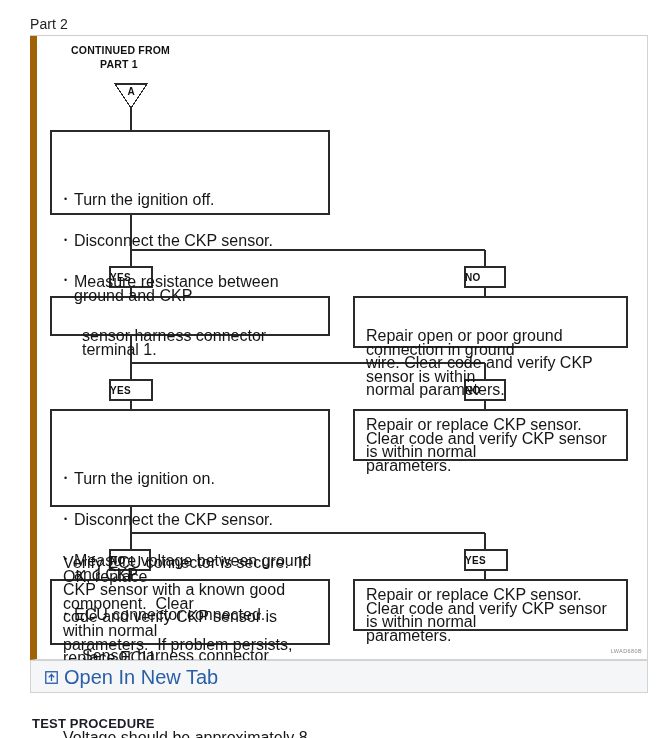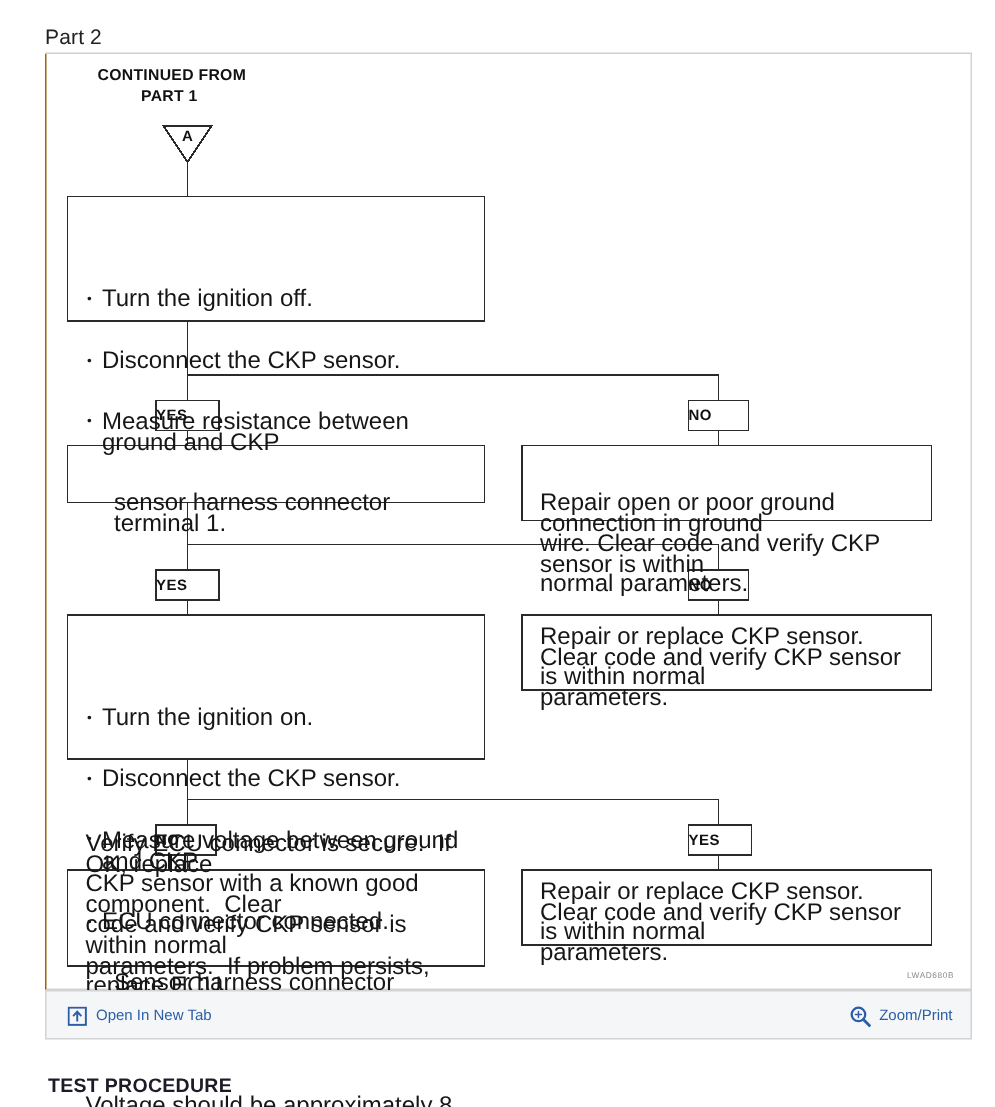--- a/index.html
+++ b/index.html
@@ -35,21 +35,21 @@
     background: #cfcfcf;
   }
 
   
   #image-panel {
     position: absolute;
     left: 30px;
     top: 36px;
     width: 618px;
     height: 624px;
-    border-left: 1px solid #a16207;
+    border-left: 7px solid #a16207;
     border-right: 1px solid #d3d3d3;
     border-bottom: 1px solid #d3d3d3;
     background: #ffffff;
     box-sizing: border-box;
   }
 
   
   #diagram {
     position: absolute;
     left: 0;
@@ -151,21 +151,21 @@
     border-top: 1px solid #d3d3d3;
   }
   .tool-link {
     position: absolute;
     top: 0;
     height: 33px;
     display: flex;
     align-items: center;
     gap: 5px;
     color: #2b5ea7;
-    font-size: 10px;
+    font-size: 20px;
     text-decoration: none;
     cursor: pointer;
   }
   #open-new-tab-link { left: 13px; }
   #zoom-print-link { right: 12px; }
   .tool-icon {
     display: inline-flex;
     align-items: center;
     justify-content: center;
     width: 15px;
@@ -305,25 +305,15 @@
   <a class="tool-link" id="open-new-tab-link" href="#">
     <span class="tool-icon">
       <svg width="13" height="13" viewBox="0 0 13 13">
         <rect x="0.75" y="0.75" width="11.5" height="11.5" fill="none" stroke="#2b5ea7" stroke-width="1.3"></rect>
         <path d="M6.5 9.3 L6.5 3.8 M6.5 3.5 L4.2 5.9 M6.5 3.5 L8.8 5.9" fill="none" stroke="#2b5ea7" stroke-width="1.3" stroke-linecap="square"></path>
       </svg>
     </span>
     <span>Open In New Tab</span>
   </a>
 
-  <a class="tool-link" id="zoom-print-link" href="#">
-    <span class="tool-icon">
-      <svg width="15" height="15" viewBox="0 0 15 15">
-        <circle cx="6.3" cy="6.3" r="4.5" fill="none" stroke="#2b5ea7" stroke-width="1.5"></circle>
-        <line x1="9.6" y1="9.6" x2="13.6" y2="13.6" stroke="#2b5ea7" stroke-width="1.9" stroke-linecap="round"></line>
-        <path d="M6.3 4.3 L6.3 8.3 M4.3 6.3 L8.3 6.3" stroke="#2b5ea7" stroke-width="1" stroke-linecap="round"></path>
-      </svg>
-    </span>
-    <span>Zoom/Print</span>
-  </a>
 </div>
 
 <div id="test-procedure">TEST PROCEDURE</div>
 
 </body></html>

